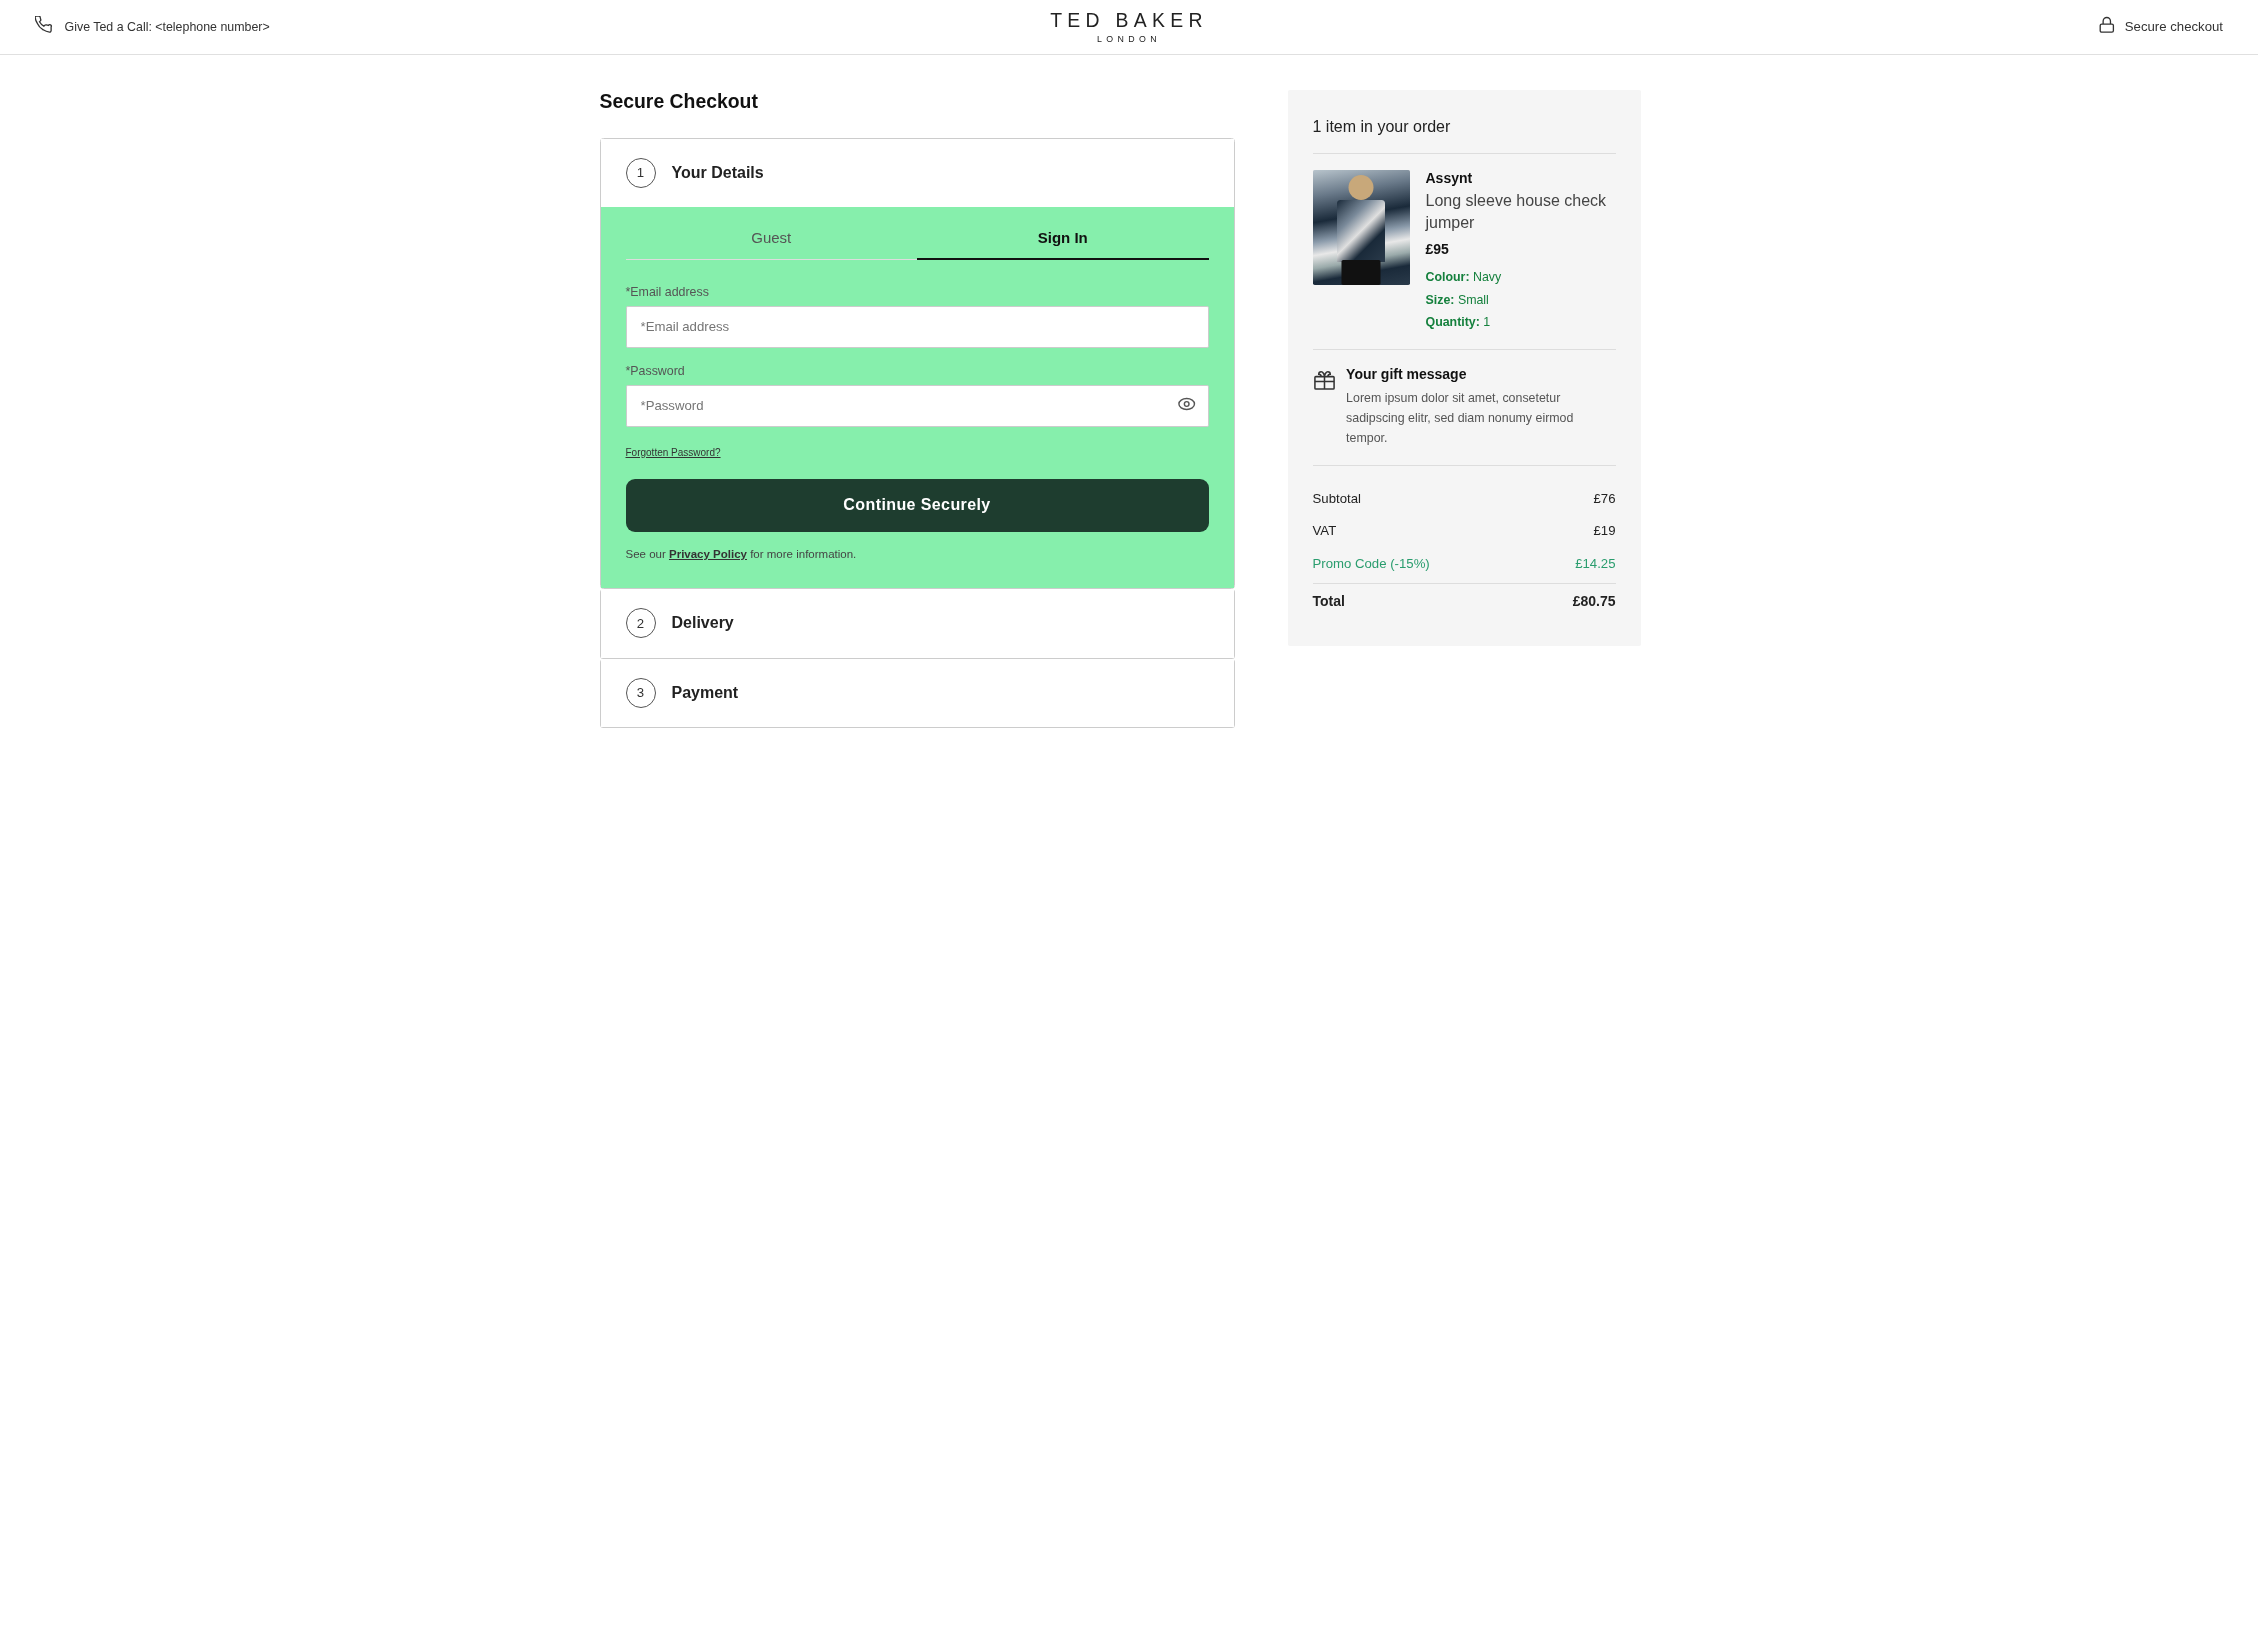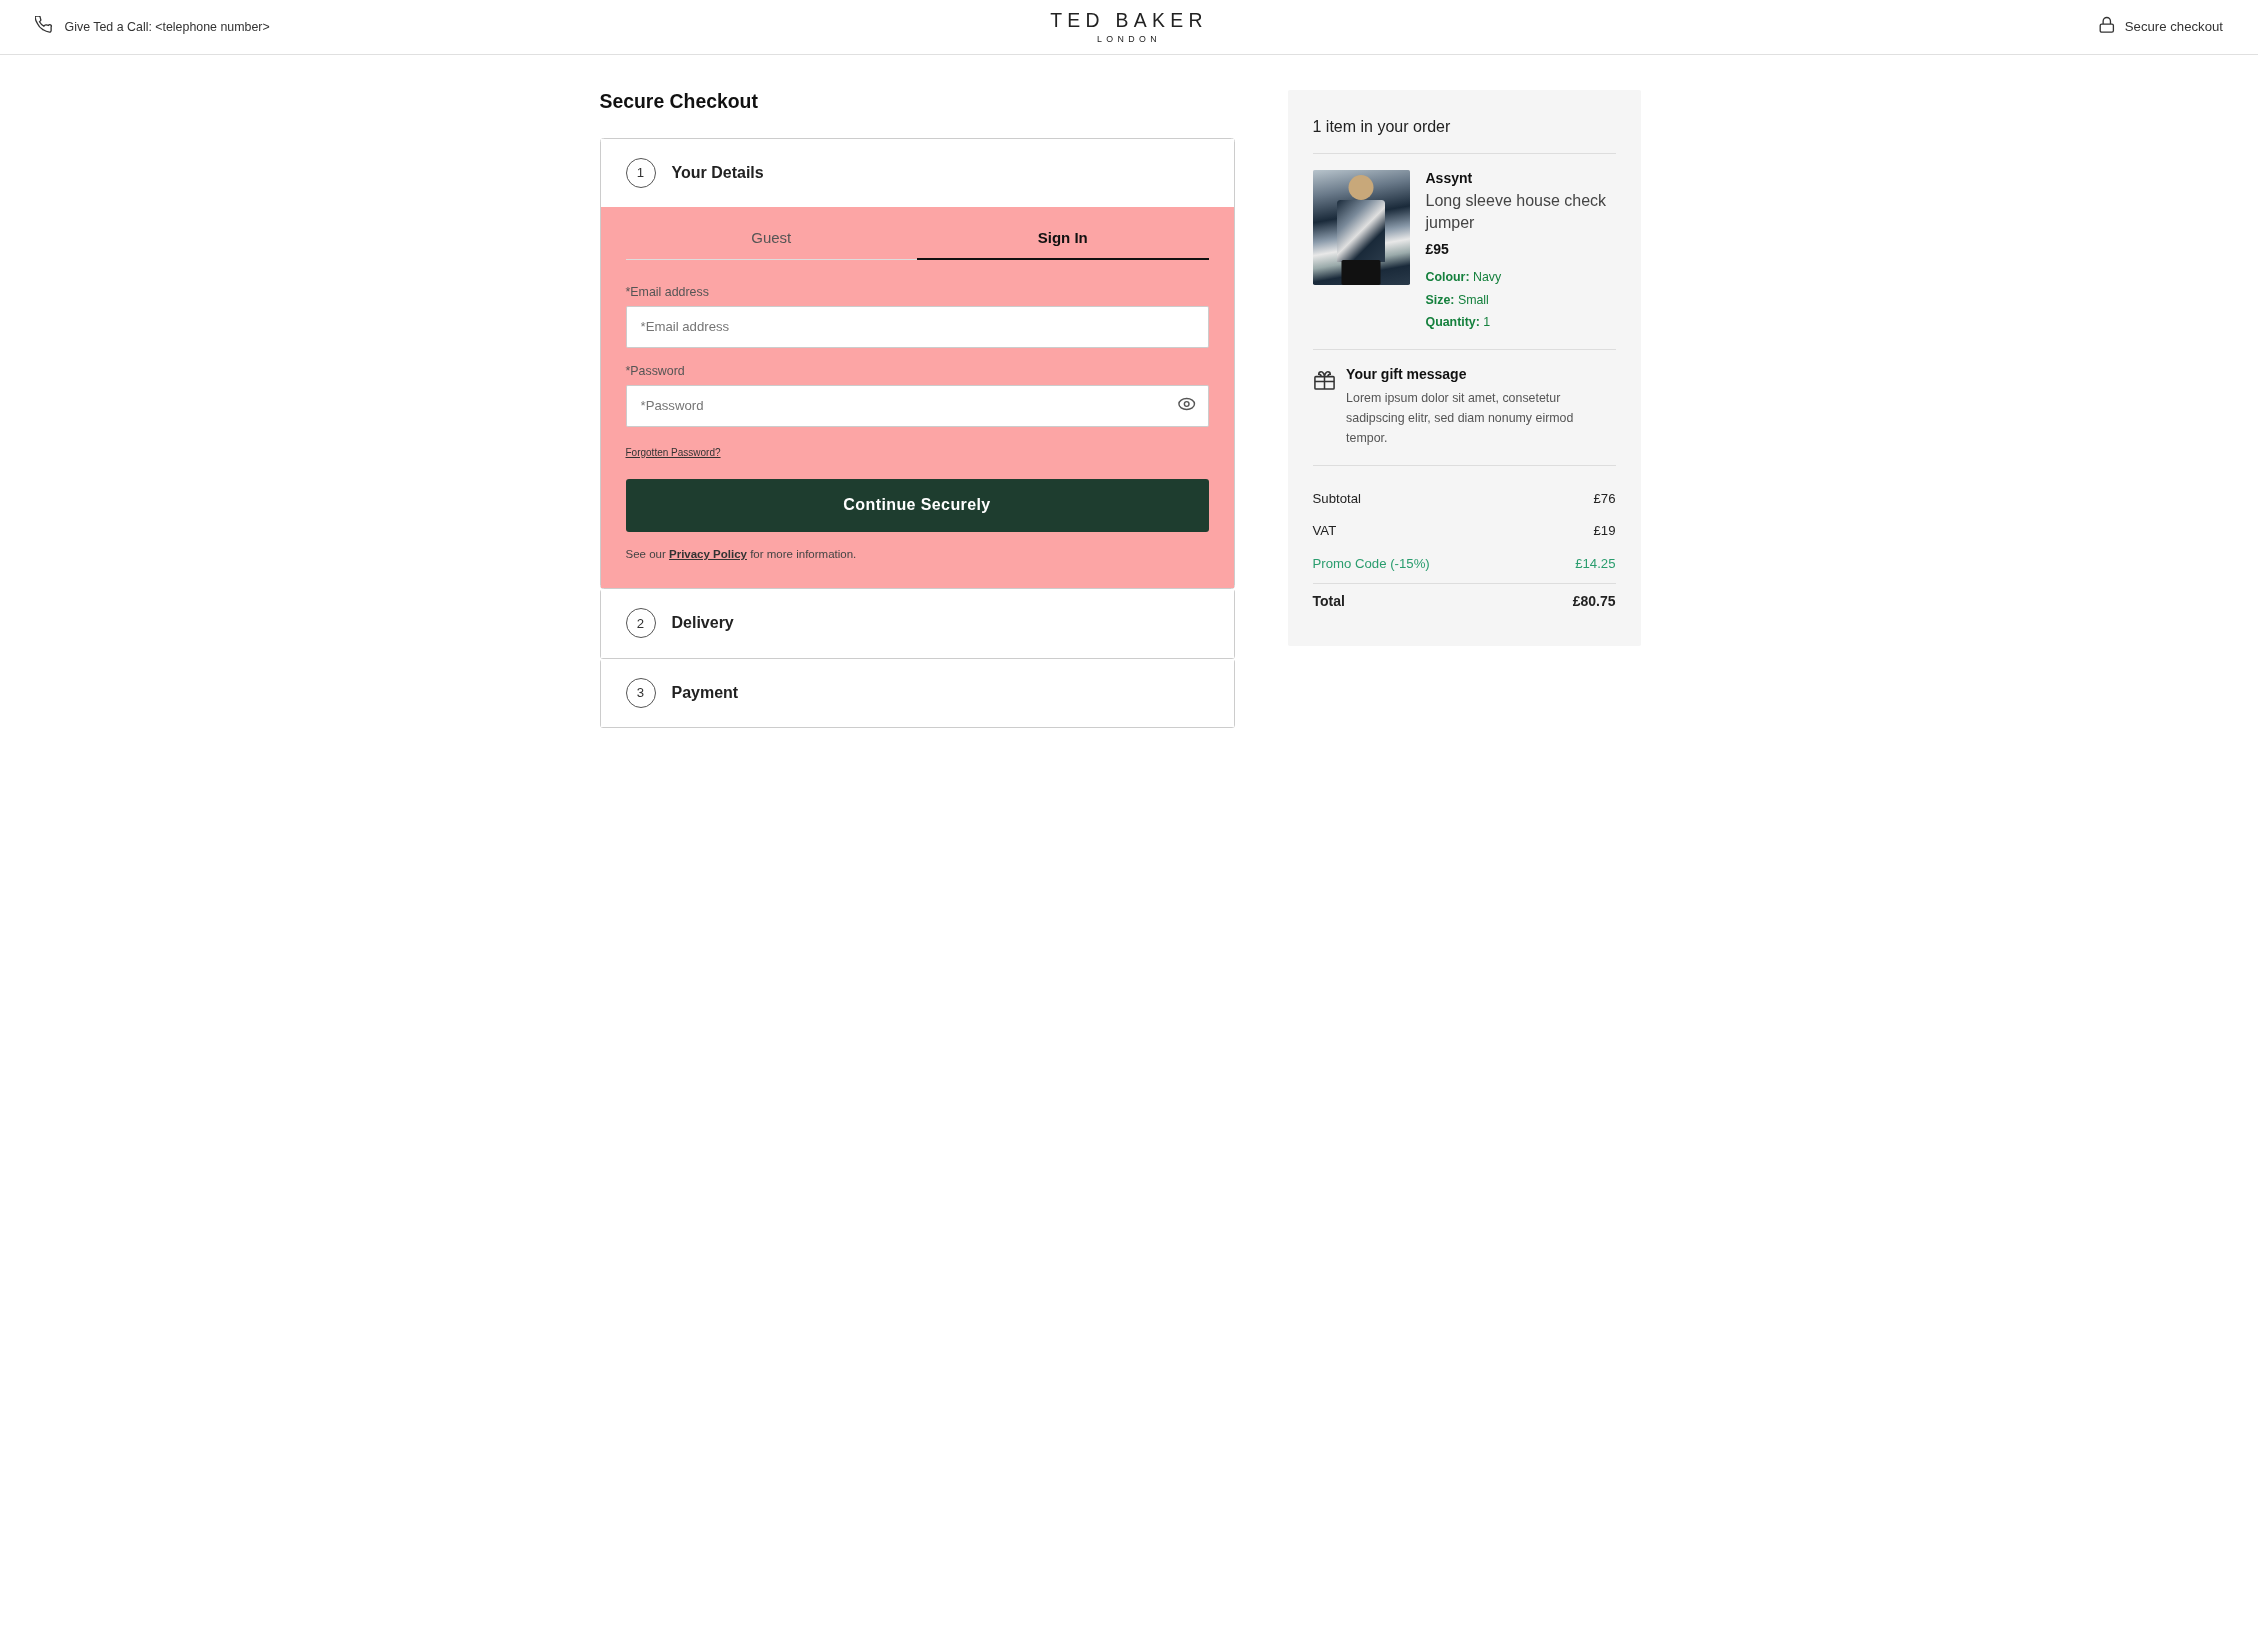--- a/index.html
+++ b/index.html
@@ -104,21 +104,21 @@
     }
     .step-label {
       font-size: 16px;
       font-weight: 600;
       color: #222;
     }
 
     
     .step-content {
       padding: 8.8px 25px 28px 25px;
-      background: #fca5a5;
+      background: #86efac;
     }
 
     
     .tabs {
       display: flex;
       border-bottom: 0.9px solid #ddd;
       margin-bottom: 25px;
     }
     .tab {
       flex: 1;
@@ -183,21 +183,21 @@
 
     .btn-primary {
       width: 100%;
       background: #1e3d2f;
       color: #fff;
       border: none;
       padding: 17.6px;
       font-size: 16px;
       font-weight: 600;
       cursor: pointer;
-      border-radius: 3px;
+      border-radius: 9px;
       letter-spacing: 0.4px;
       margin-bottom: 16px;
     }
 
     .privacy-note {
       font-size: 11.5px;
       color: #444;
     }
     .privacy-link {
       text-decoration: underline;

